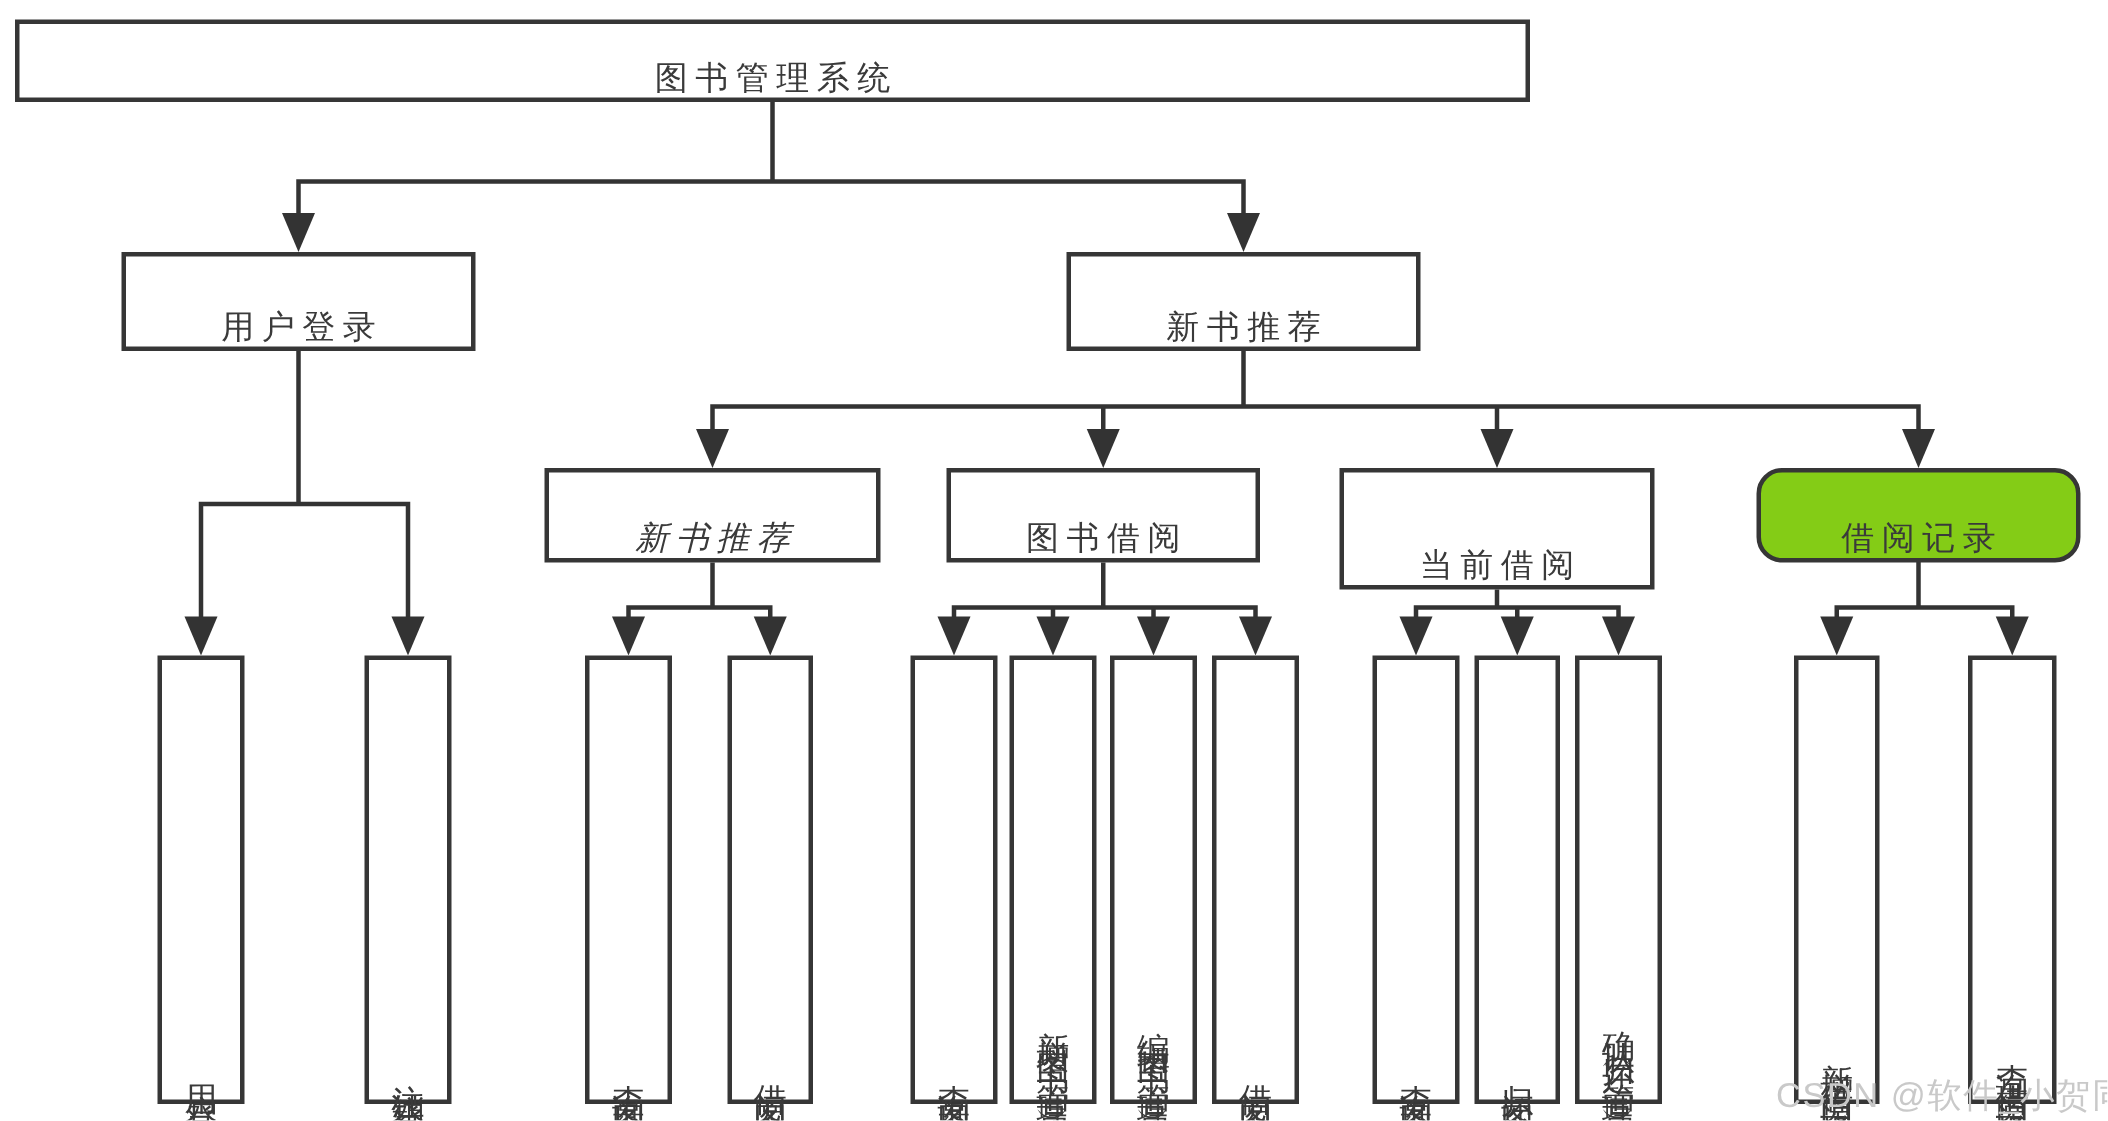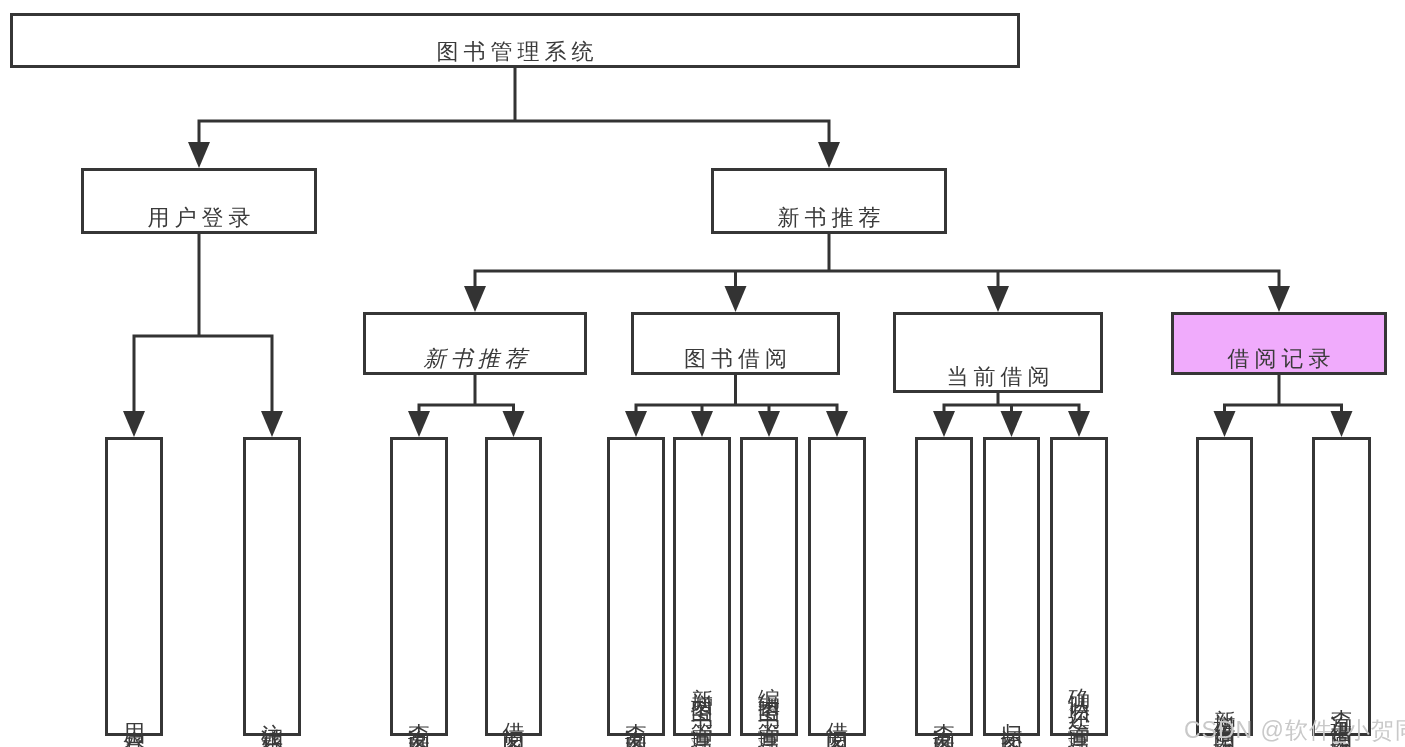--- a/index.html
+++ b/index.html
@@ -100,21 +100,21 @@
     </div>
     <div class="node" style="left: 363px; top: 312px; width: 224px; height: 63px; border-color: rgb(54, 54, 54); background: rgb(255, 255, 255); color: rgb(58, 58, 58); font-style: italic;">
       <span class="node-label">新书推荐</span>
     </div>
     <div class="node" style="left: 631px; top: 312px; width: 209px; height: 63px; border-color: rgb(54, 54, 54); background: rgb(255, 255, 255); color: rgb(58, 58, 58);">
       <span class="node-label">图书借阅</span>
     </div>
     <div class="node" style="left: 893px; top: 312px; width: 210px; height: 81px; border-color: rgb(54, 54, 54); background: rgb(255, 255, 255); color: rgb(58, 58, 58);">
       <span class="node-label">当前借阅</span>
     </div>
-    <div class="node" style="left: 1171px; top: 312px; width: 216px; height: 63px; border-color: rgb(54, 54, 54); background: #f0abfc; color: rgb(58, 58, 58);">
+    <div class="node" style="left: 1171px; top: 312px; width: 216px; height: 63px; border-color: rgb(54, 54, 54); background: #84cc16; color: rgb(58, 58, 58); border-radius: 17px;">
       <span class="node-label">借阅记录</span>
     </div>
     <div class="node vertical" style="left: 105px; top: 437px; width: 58px; height: 299px; border-color: rgb(54, 54, 54); background: rgb(255, 255, 255); color: rgb(58, 58, 58);">
       <span class="node-label">用户登录</span>
     </div>
     <div class="node vertical" style="left: 243px; top: 437px; width: 58px; height: 299px; border-color: rgb(54, 54, 54); background: rgb(255, 255, 255); color: rgb(58, 58, 58);">
       <span class="node-label">注销登录</span>
     </div>
     <div class="node vertical" style="left: 390px; top: 437px; width: 58px; height: 299px; border-color: rgb(54, 54, 54); background: rgb(255, 255, 255); color: rgb(58, 58, 58);">
       <span class="node-label">查询图书</span>

